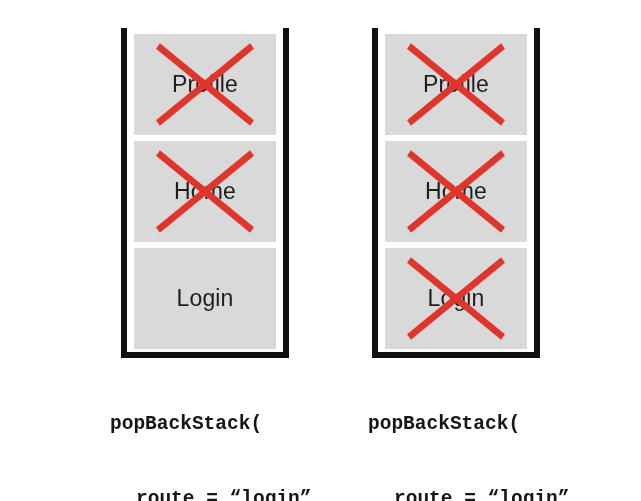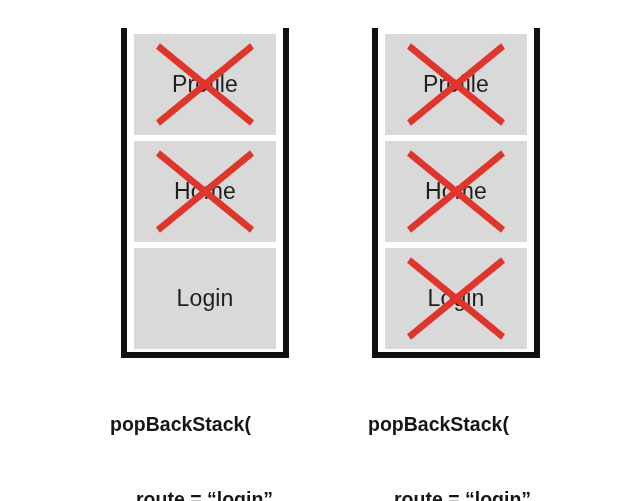--- a/index.html
+++ b/index.html
@@ -88,21 +88,21 @@
     font-size: 19.5px;
     font-weight: bold;
     line-height: 25px;
     color: #161616;
     white-space: pre;
     font-family: "Liberation Sans", sans-serif;
   }
   .caption.left  { left: 110px; }
   .caption.right { left: 368px; }
 
-  .caption .ln { display: block; }
+  .caption .ln { display: block; font-family: Liberation Mono, monospace; }
   .caption .ind { padding-left: 26px; }
 </style>
 </head>
 <body>
 
 <div class="diagram-root">
 
   <div class="stack-panel left">
     <div class="stack-inner">
 

